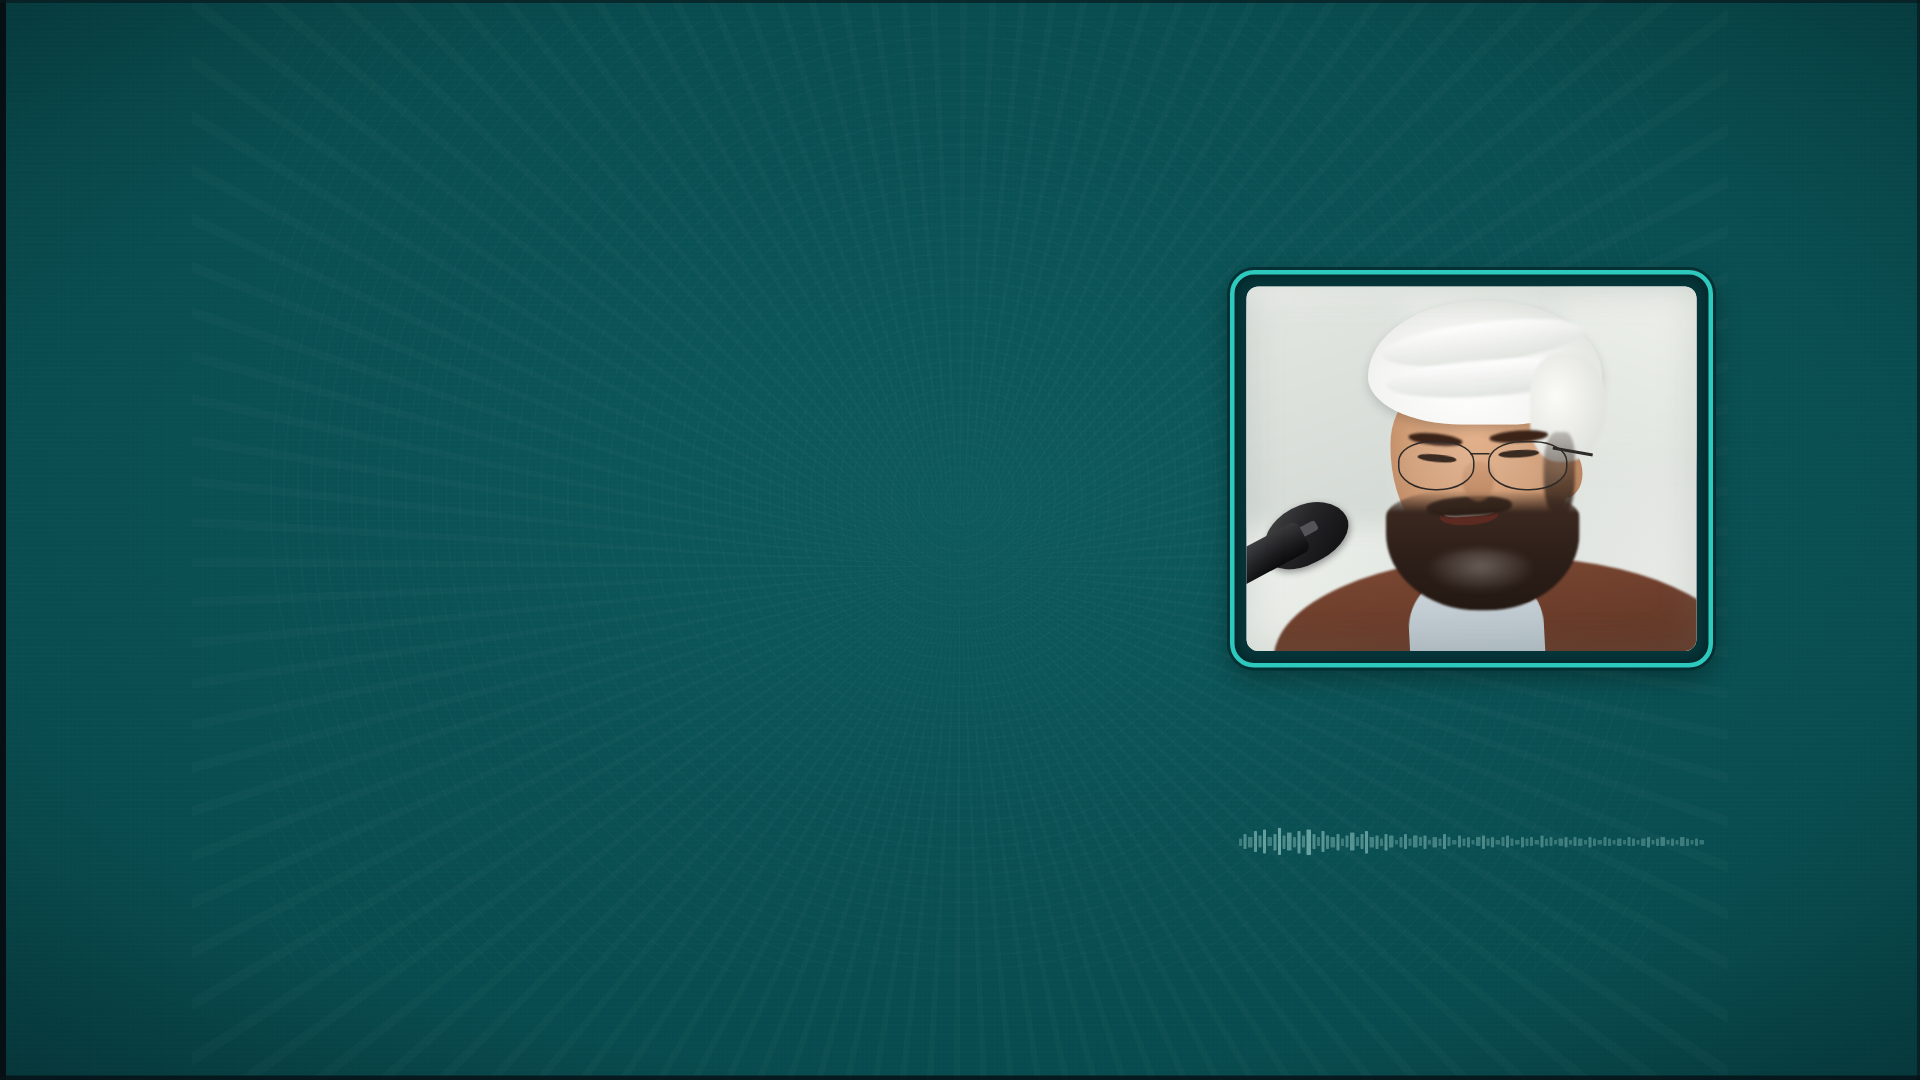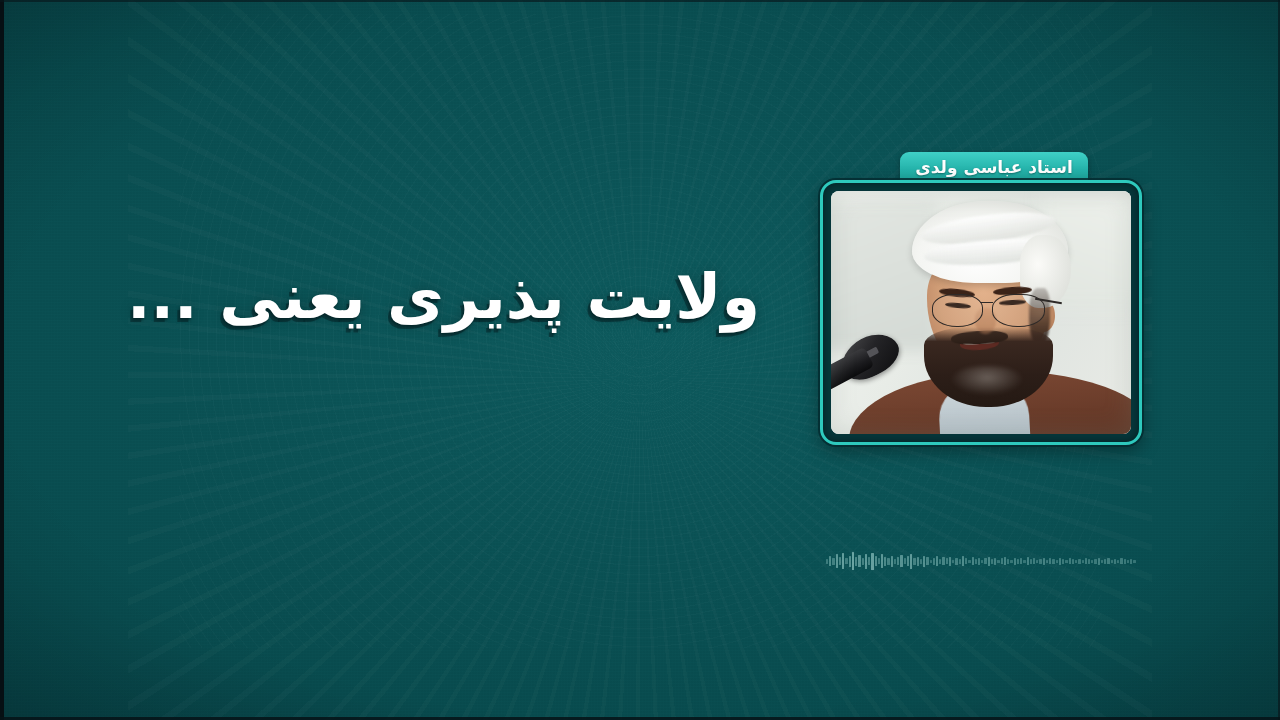--- a/index.html
+++ b/index.html
@@ -428,23 +428,21 @@
 <body>
 
 <div id="stage">
 
   <div class="bg-base"></div>
   <div class="bg-rays"></div>
   <div class="bg-rings"></div>
   <div class="bg-noise"></div>
   <div class="bg-vignette"></div>
 
-  <div class="headline">ولایت پذیری یعنی ...</div>
-
-  <div class="name-badge">استاد عباسی ولدی</div>
+
 
   <div class="photo-frame">
     <div class="photo-inner">
       <div class="pt-bg"></div>
       <div class="pt-bg-blur1"></div>
       <div class="pt-bg-blur2"></div>
       <div class="pt-shoulder"></div>
       <div class="pt-collar"></div>
       <div class="pt-neck"></div>
       <div class="pt-face"></div>

